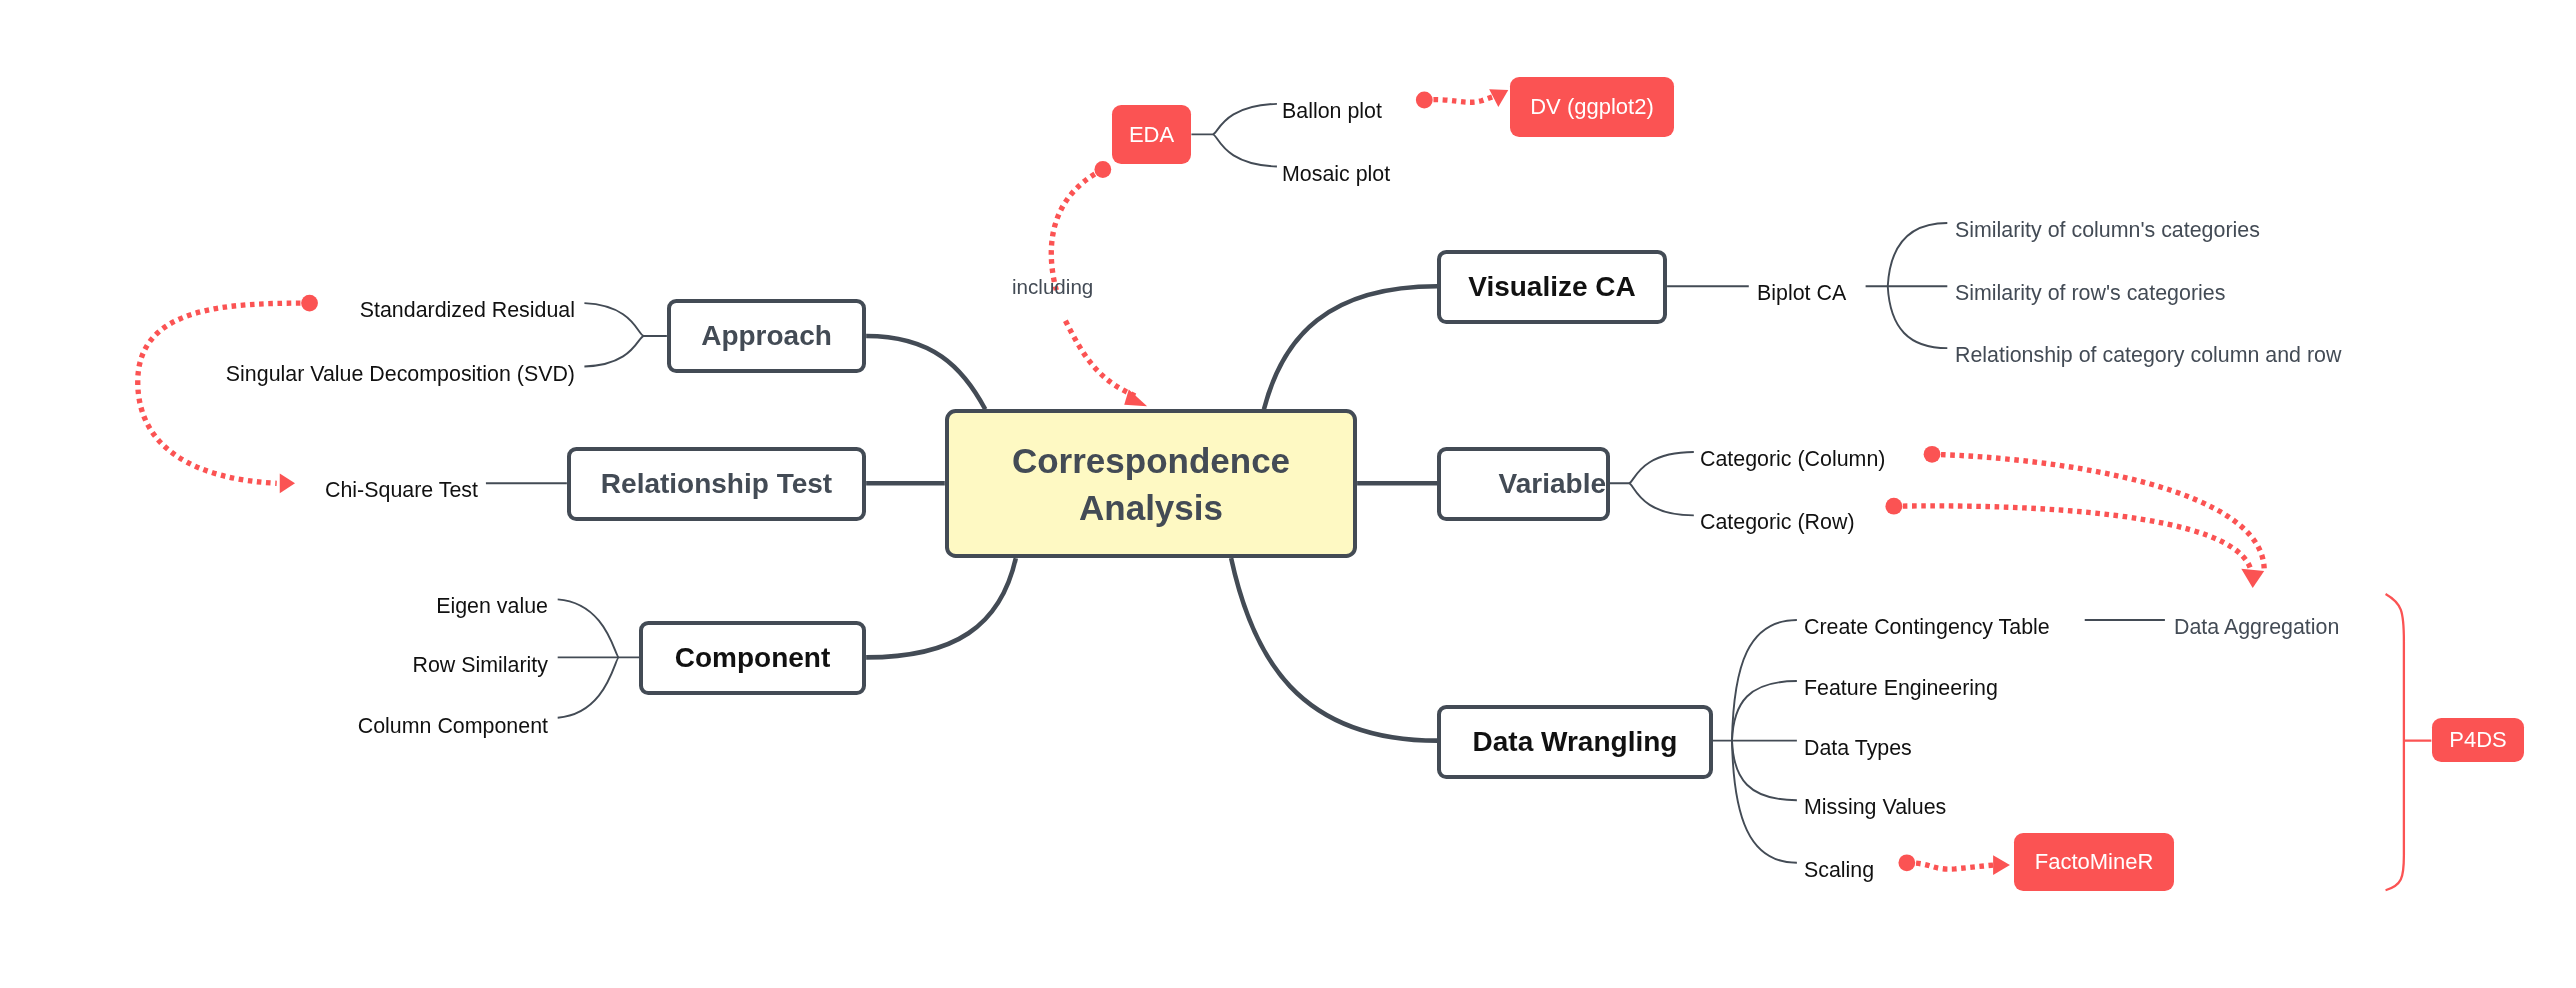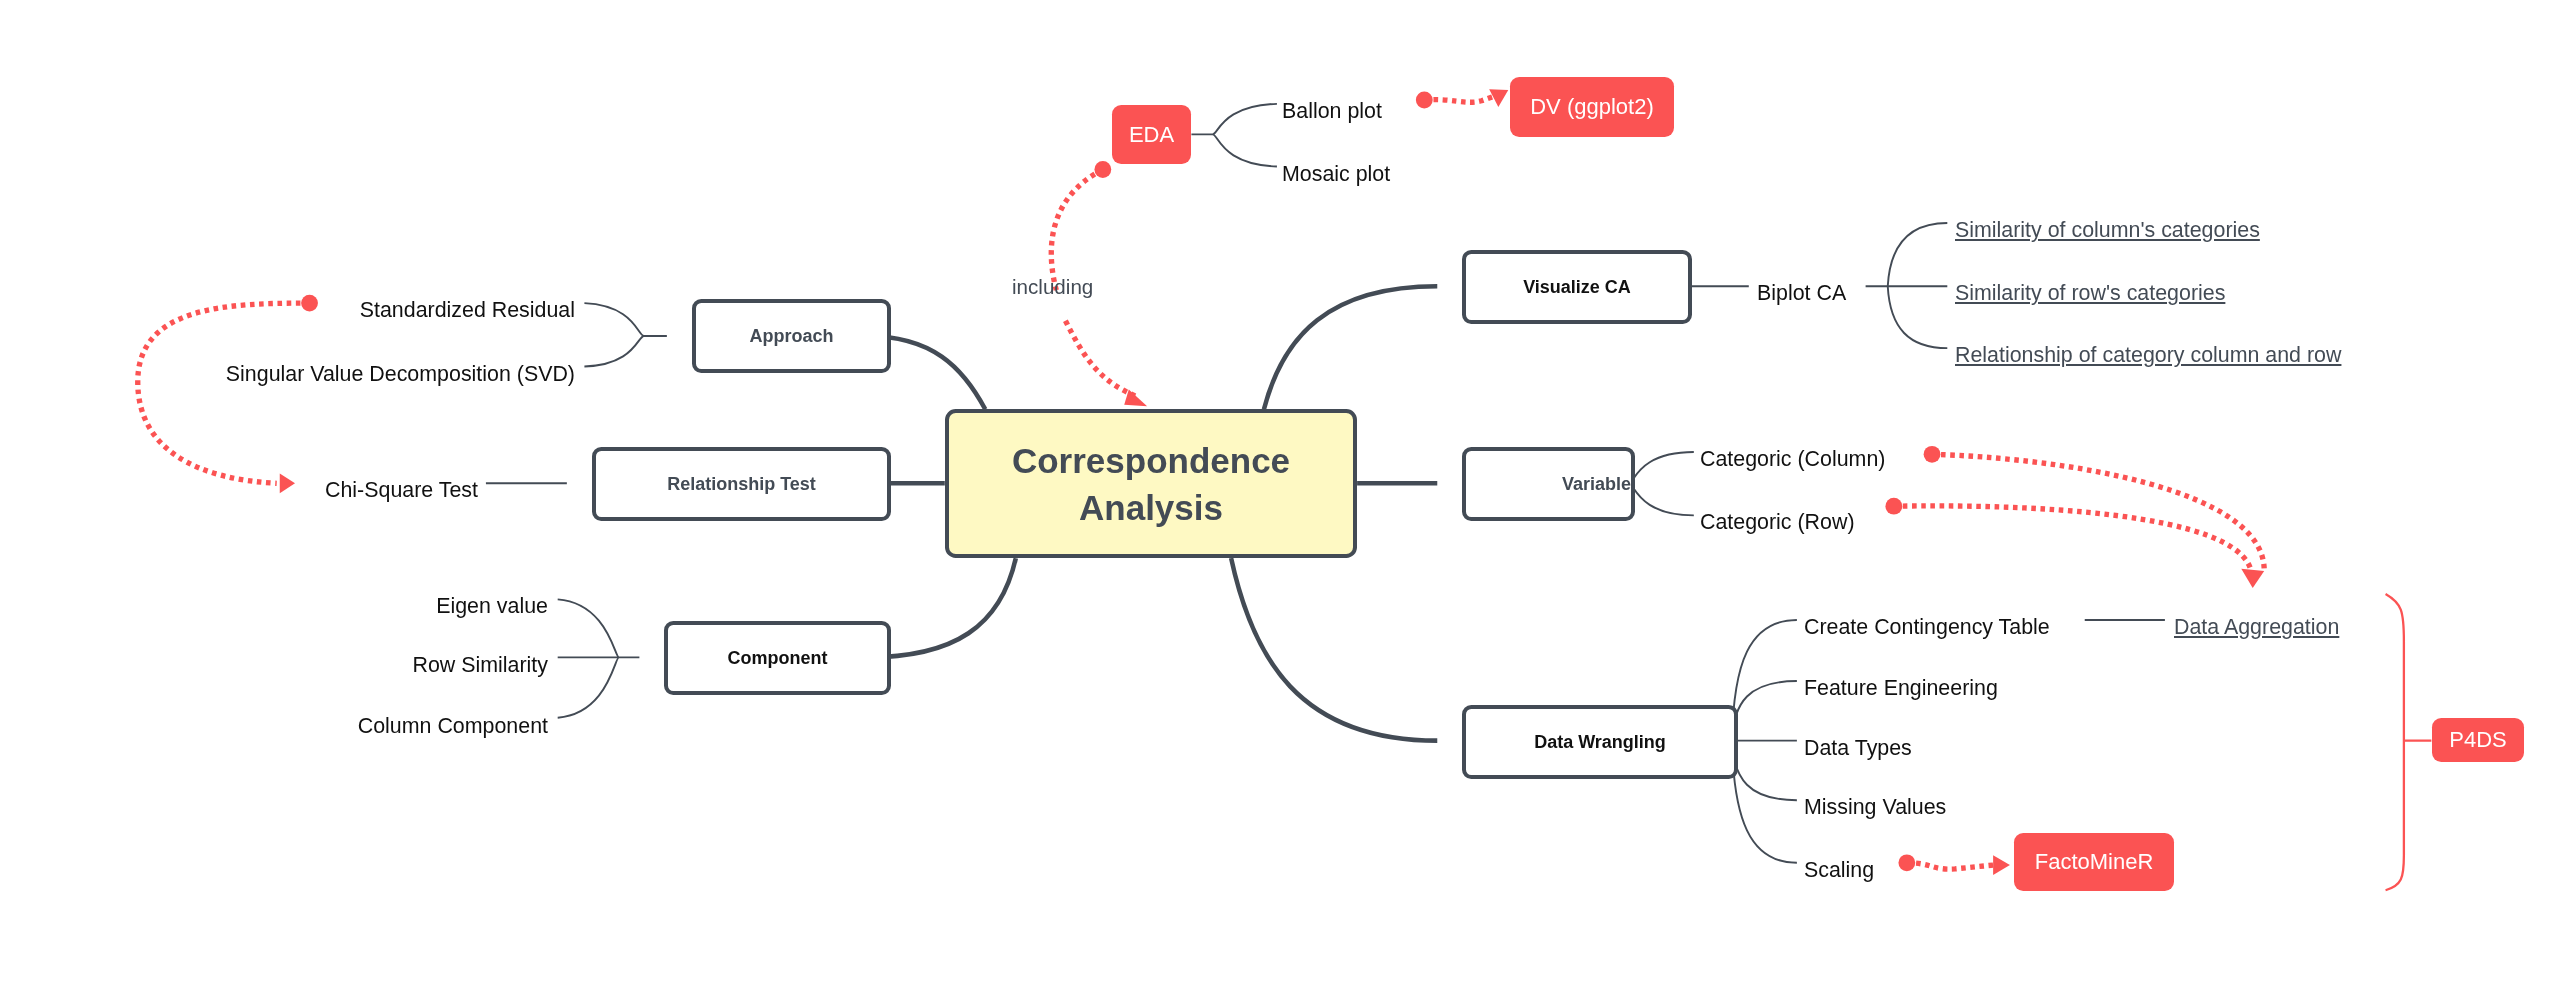--- a/index.html
+++ b/index.html
@@ -1,27 +1,27 @@
 <!DOCTYPE html>
 <html style="font-size:12.2px"><head>
 <meta charset="utf-8">
 <style>
   html, body { margin:0; padding:0; background:#ffffff; }
   body { width:2576px; height:988px; position:relative; overflow:hidden;
          font-family:"Liberation Sans", sans-serif; }
   svg#links { position:absolute; left:0; top:0; width:2576px; height:988px; }
   .node { position:absolute; box-sizing:border-box; display:flex; align-items:center; justify-content:center; text-align:center; }
   .main { border:4.6px solid #434b55; border-radius:10.7px; background:#fef9c3; color:#434b55; font-weight:bold; }
-  .topic { border:4.6px solid #434b55; border-radius:9.2px; background:#fff; font-size:18px;margin-left:25px; }
+  .topic { border:4.6px solid #434b55; border-radius:9.2px; background:#fff; font-size:28px; }
   .topic.dark { color:#111; font-weight:bold; }
   .topic.slate { color:#434b55; font-weight:bold; }
   .red { background:#fb5353; color:#fff; border-radius:9.2px; font-size:22px; }
   .leaf { position:absolute; font-size:21.4px; white-space:nowrap; line-height:26px;margin-top:7px; }
   .leaf.black { color:#111; }
-  .leaf.grey { color:#434b55;text-decoration:underline; }
+  .leaf.grey { color:#434b55; }
   .leaf.right { text-align:right; }
   .lbl { position:absolute; font-size:20.6px; color:#434b55; }
 </style>
 </head>
 <body>
 
 <svg id="links" xmlns="http://www.w3.org/2000/svg" viewBox="0 0 3373 1294" width="2576" height="988">
   <g fill="none" stroke="#434b55">
 
     <path stroke-width="6" d="M1134,440 C1220,440 1260,480 1290,536"></path>

